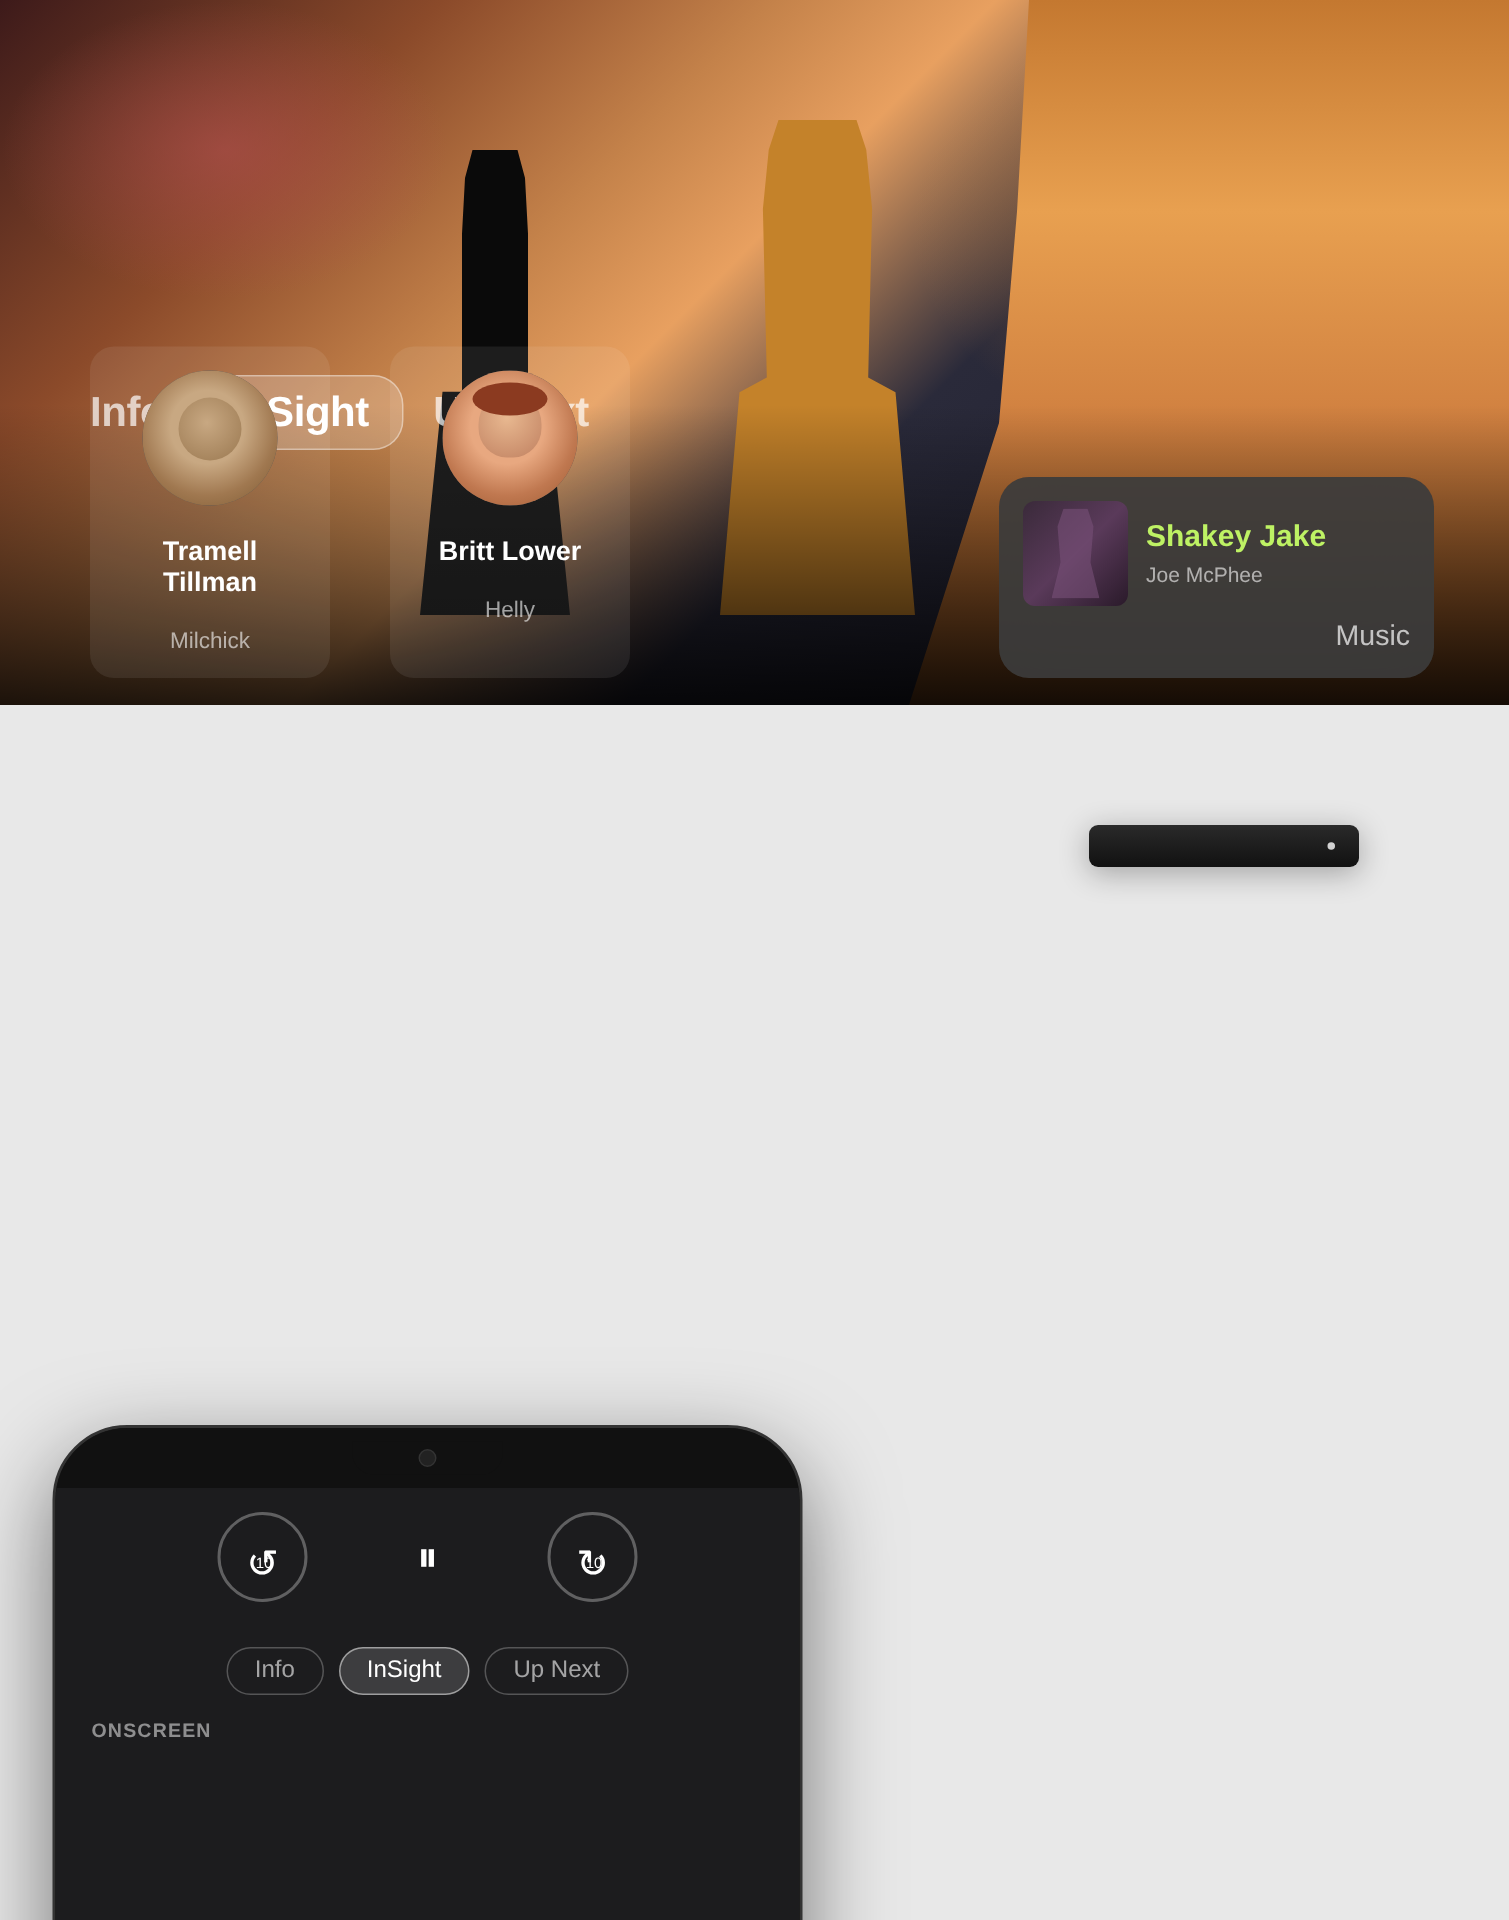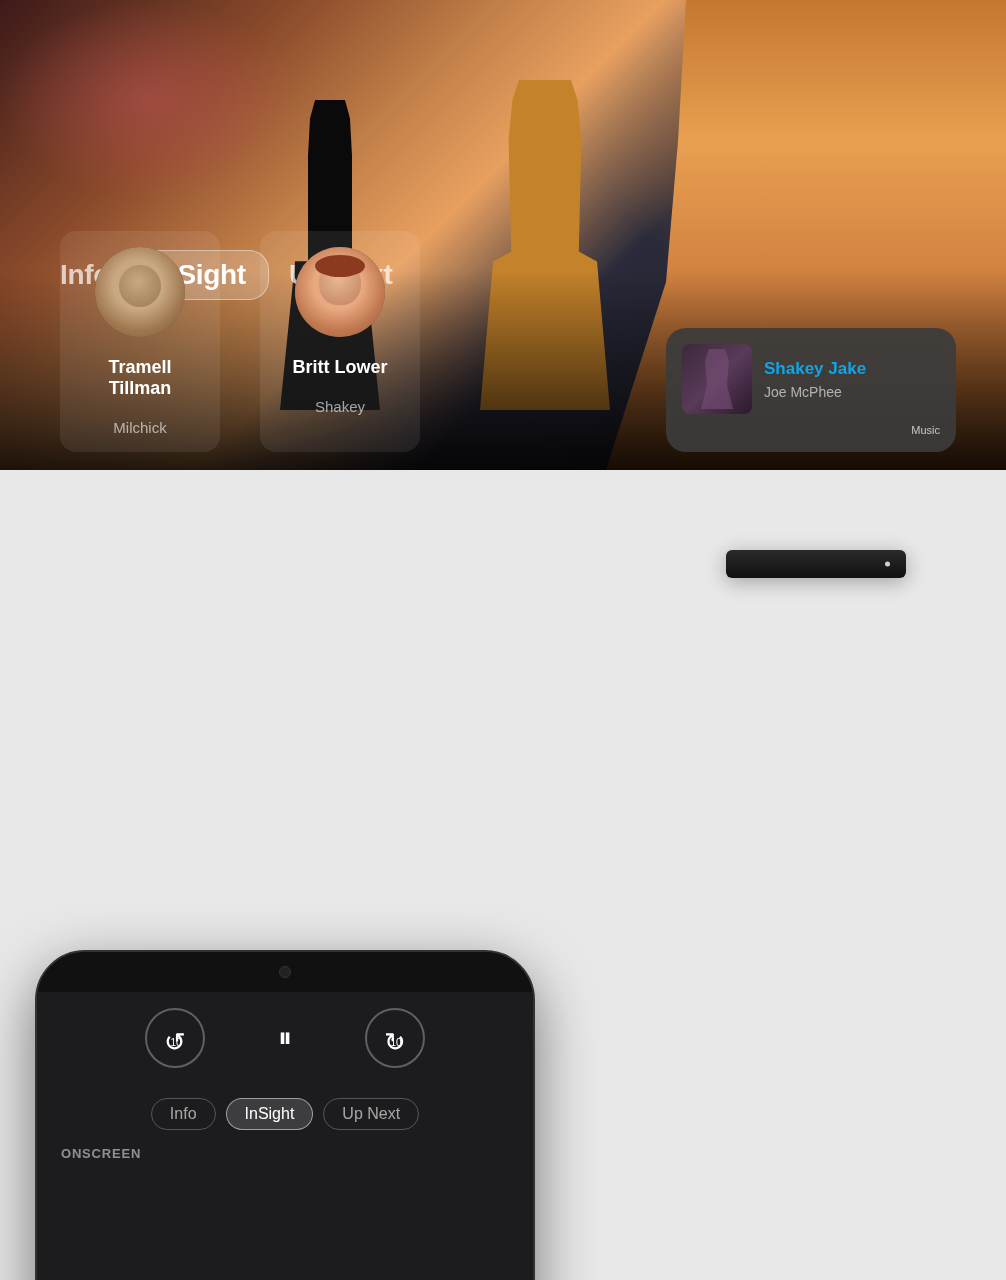--- a/index.html
+++ b/index.html
@@ -180,39 +180,39 @@
       height: 60px;
       background: rgba(120,80,120,0.6);
       clip-path: polygon(30% 0%, 70% 0%, 80% 20%, 75% 60%, 90% 100%, 10% 100%, 25% 60%, 20% 20%);
     }
 
     .music-info {
       flex: 1;
     }
 
     .music-song {
-      font-size: 17px;
+      font-size: 20px;
       font-weight: 600;
-      color: #0ea5e9;
+      color: #bef264;
     }
 
     .music-artist {
       font-size: 14px;
       color: rgba(255,255,255,0.6);
       margin-top: 5px;
     }
 
     .music-footer {
       display: flex;
       justify-content: flex-end;
       align-items: center;
     }
 
     .apple-music-logo {
-      font-size: 11px;
+      font-size: 19px;
       color: rgba(255,255,255,0.7);
       display: flex;
       align-items: center;
       gap: 4px;
     }
 
     .apple-logo-icon {
       font-size: 14px;
     }
 
@@ -480,21 +480,21 @@
       <div class="tv-actor-role">Milchick</div>
     </div>
     <div class="tv-actor-card">
       <div class="tv-actor-avatar">
         <div class="actor-face-female">
           <div style="position:absolute;top:14px;left:50%;transform:translateX(-50%);width:42px;height:44px;background:radial-gradient(circle at 45% 40%, #e8b890, #c08060);border-radius:50% 50% 45% 45%"></div>
           <div style="position:absolute;top:8px;left:50%;transform:translateX(-50%);width:50px;height:22px;background:#8b3a20;border-radius:50%"></div>
         </div>
       </div>
       <div class="tv-actor-name">Britt Lower</div>
-      <div class="tv-actor-role">Shakey</div>
+      <div class="tv-actor-role">Helly</div>
     </div>
   </div>
 
   <div class="tv-music-card">
     <div class="music-content">
       <div class="music-thumbnail">
         <div class="music-figure"></div>
       </div>
       <div class="music-info">
         <div class="music-song">Shakey Jake</div>

